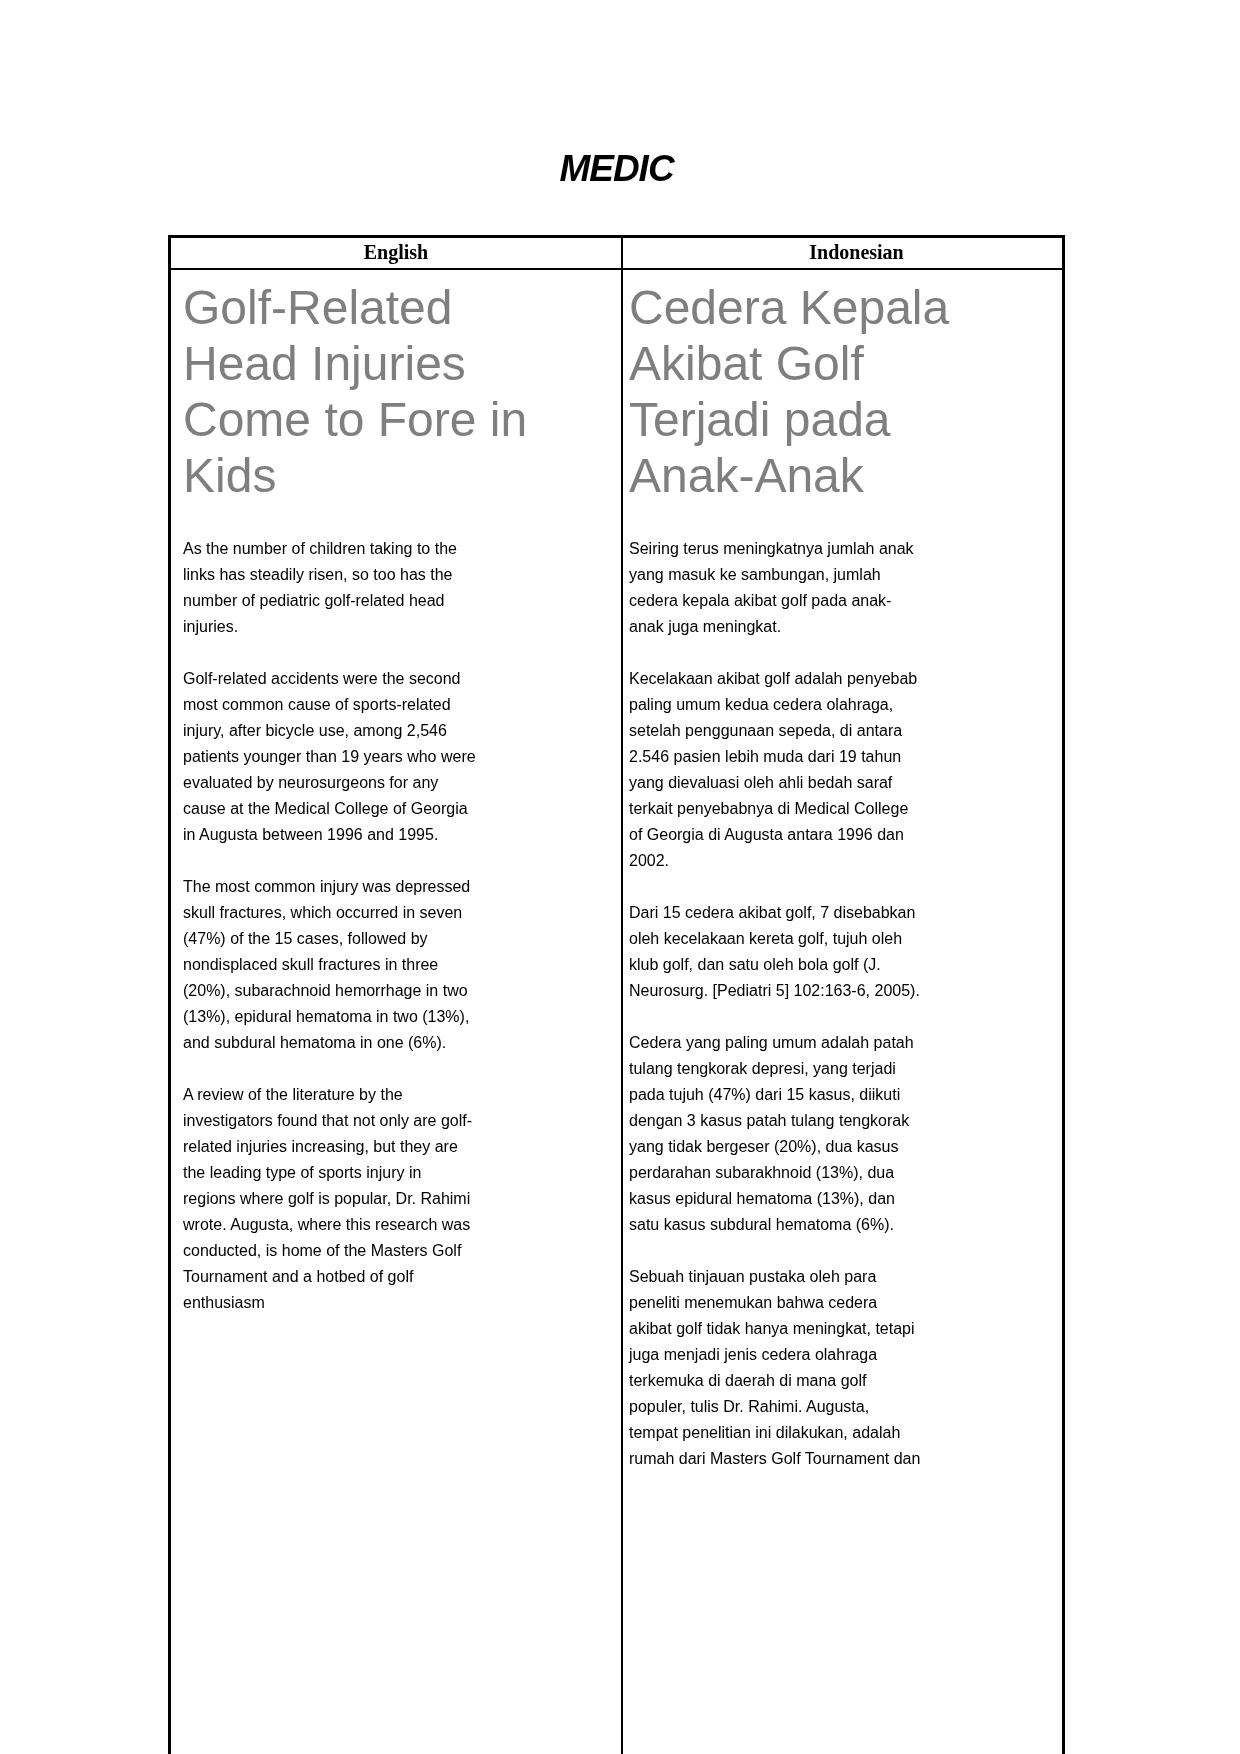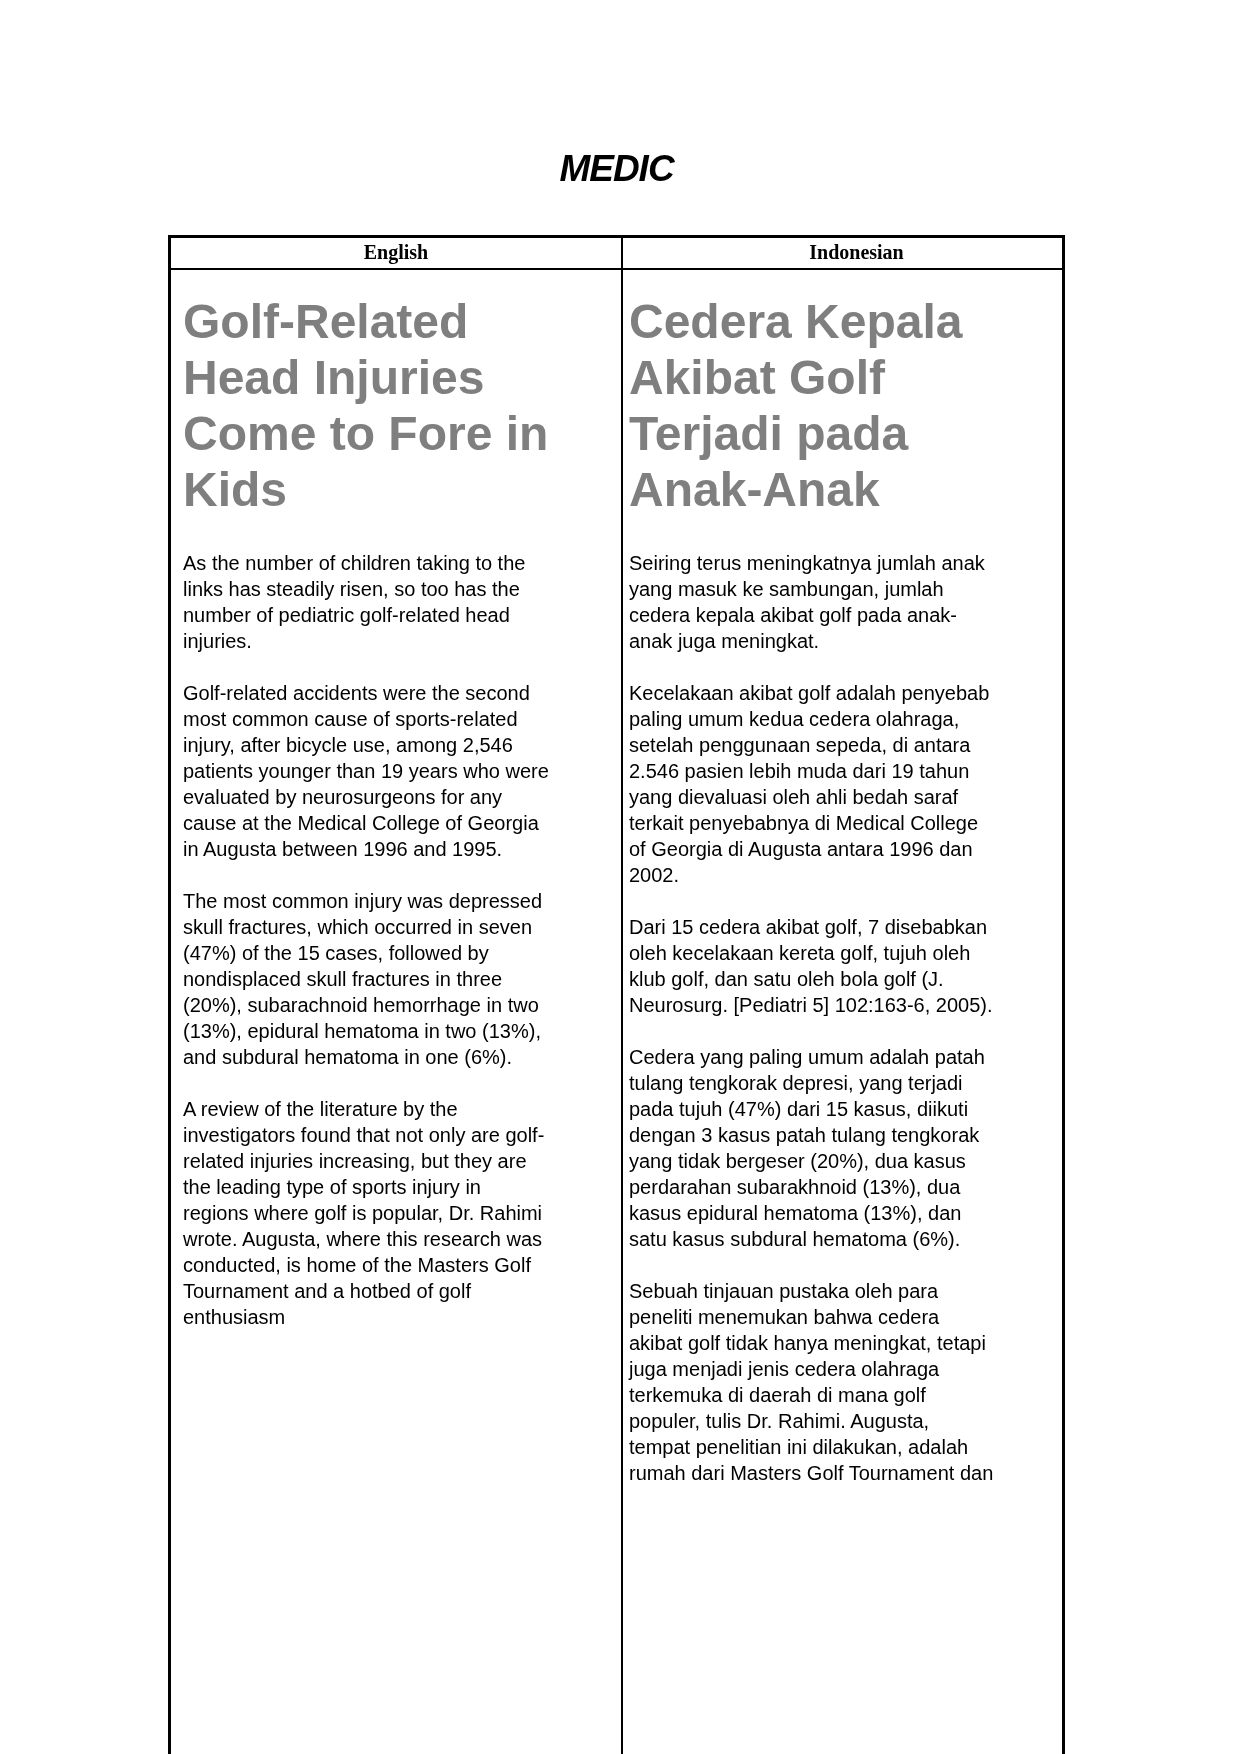--- a/index.html
+++ b/index.html
@@ -61,29 +61,29 @@
     padding-left: 28px;
   }
   .cell.content {
     padding: 6px 4px 0 12px;
   }
   .cell.content.colright {
     padding-right: 10px;
     padding-left: 6px;
   }
   .article-heading {
-    font-weight: bold;
+    font-weight: normal;
     font-size: 48px;
     line-height: 56px;
     color: var(--heading-gray, #7f7f7f);
     white-space: pre-line;
-    margin: 18px 0 32px 0;
+    margin: 4px 0 32px 0;
   }
   p.para {
-    font-size: 20px;
+    font-size: 16px;
     line-height: 26px;
     margin: 0 0 26px 0;
     white-space: pre-line;
     color: #000;
   }
 </style>
 </head>
 <body>
 
 <div class="page">

